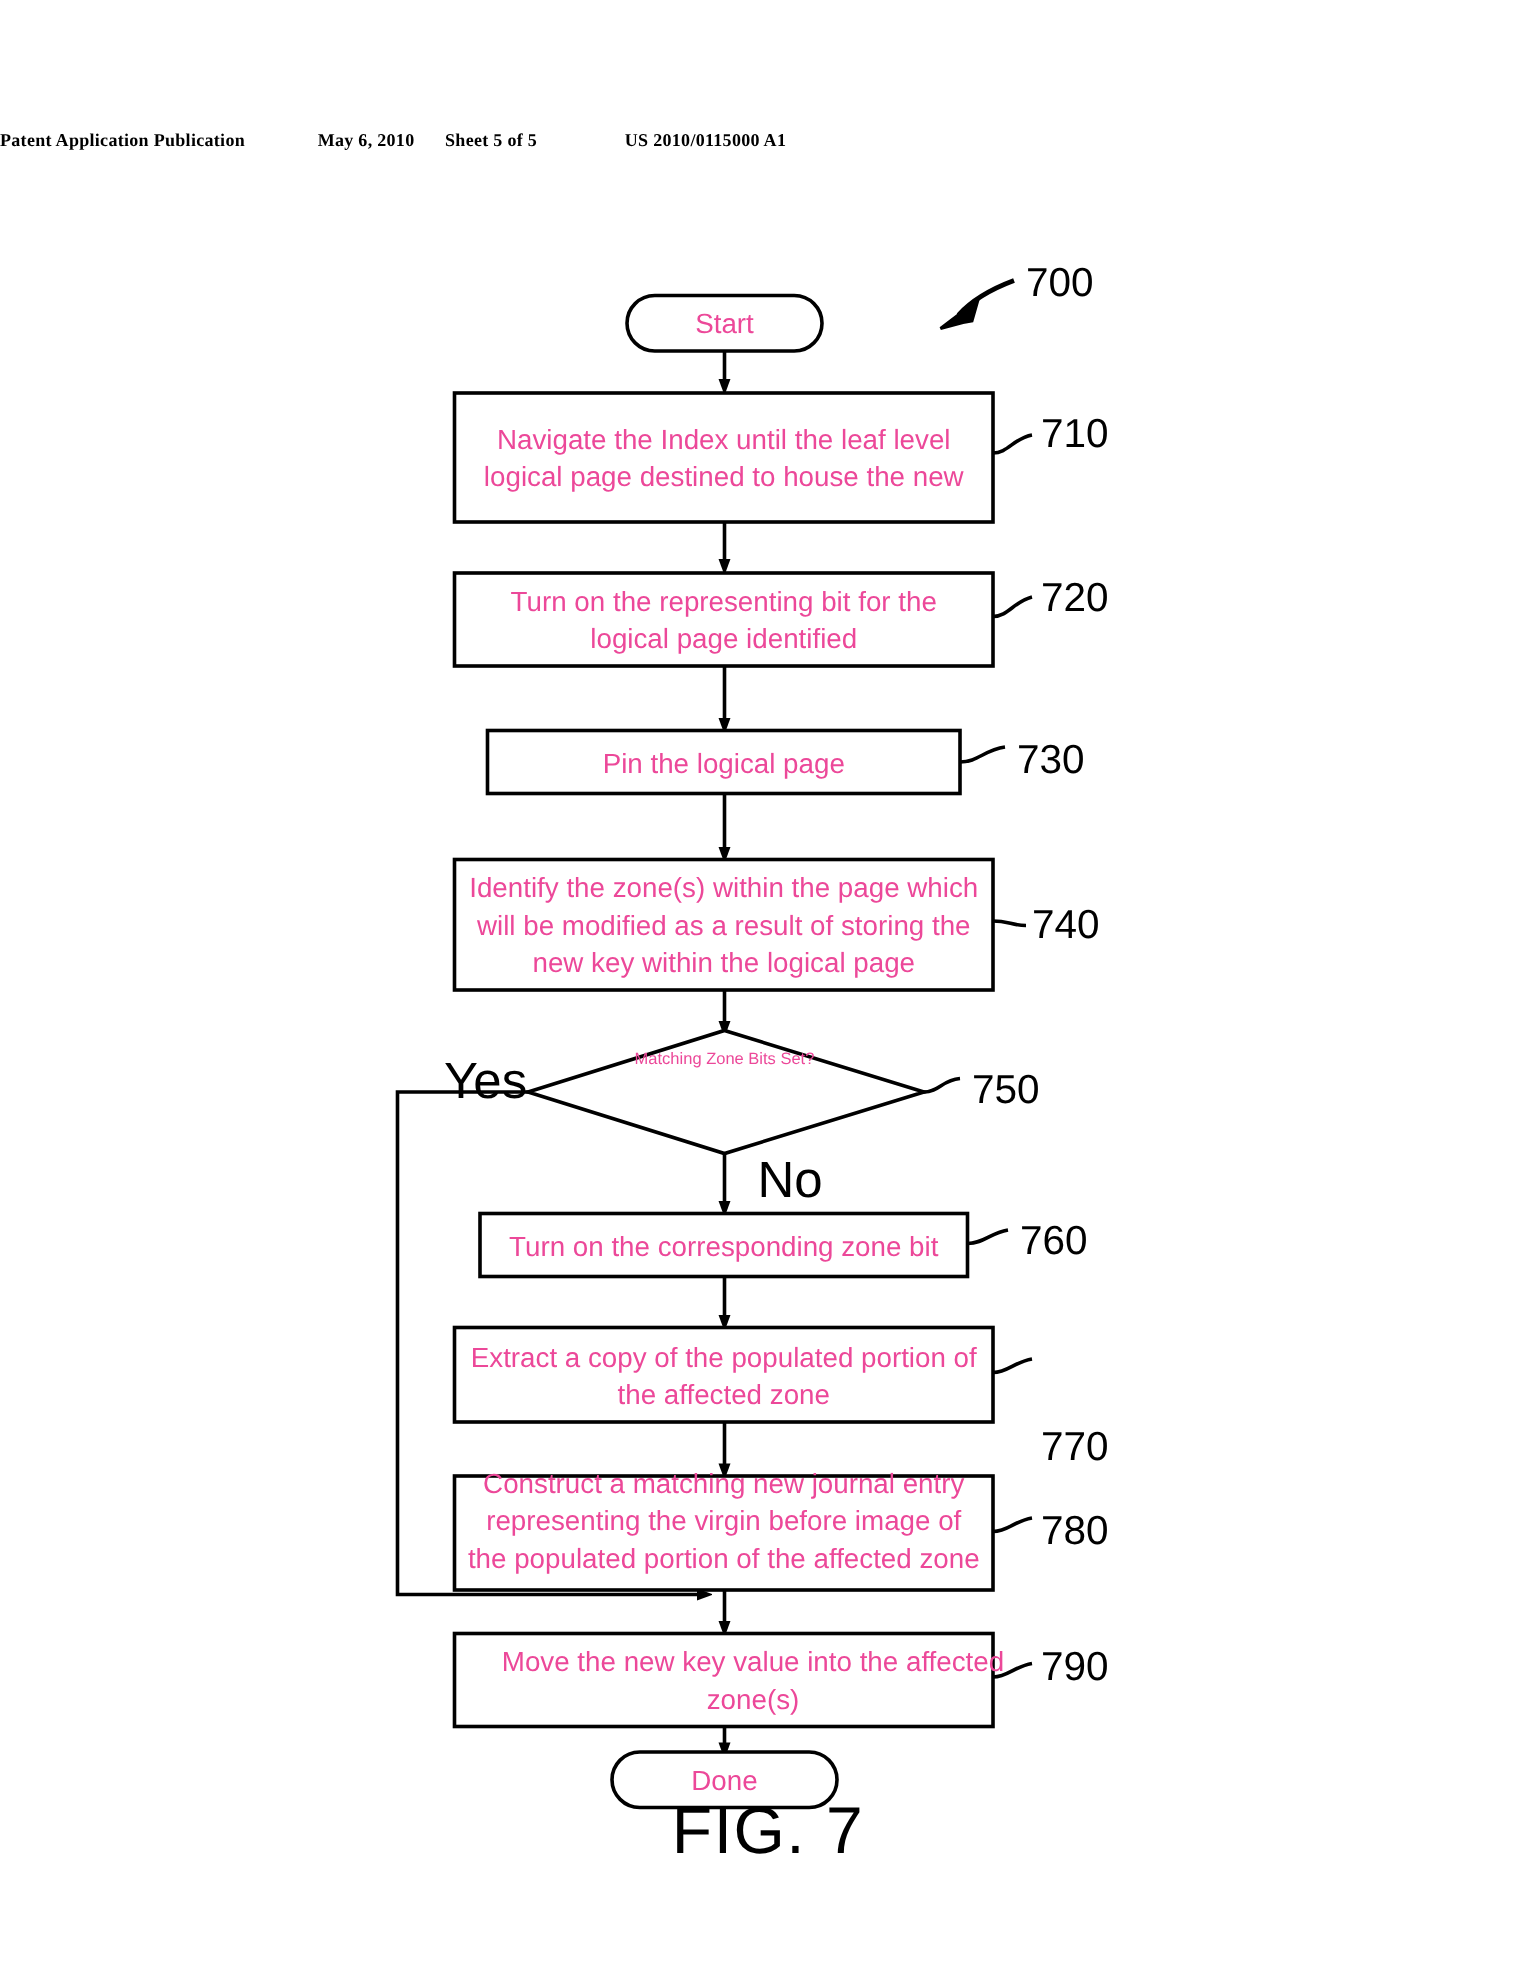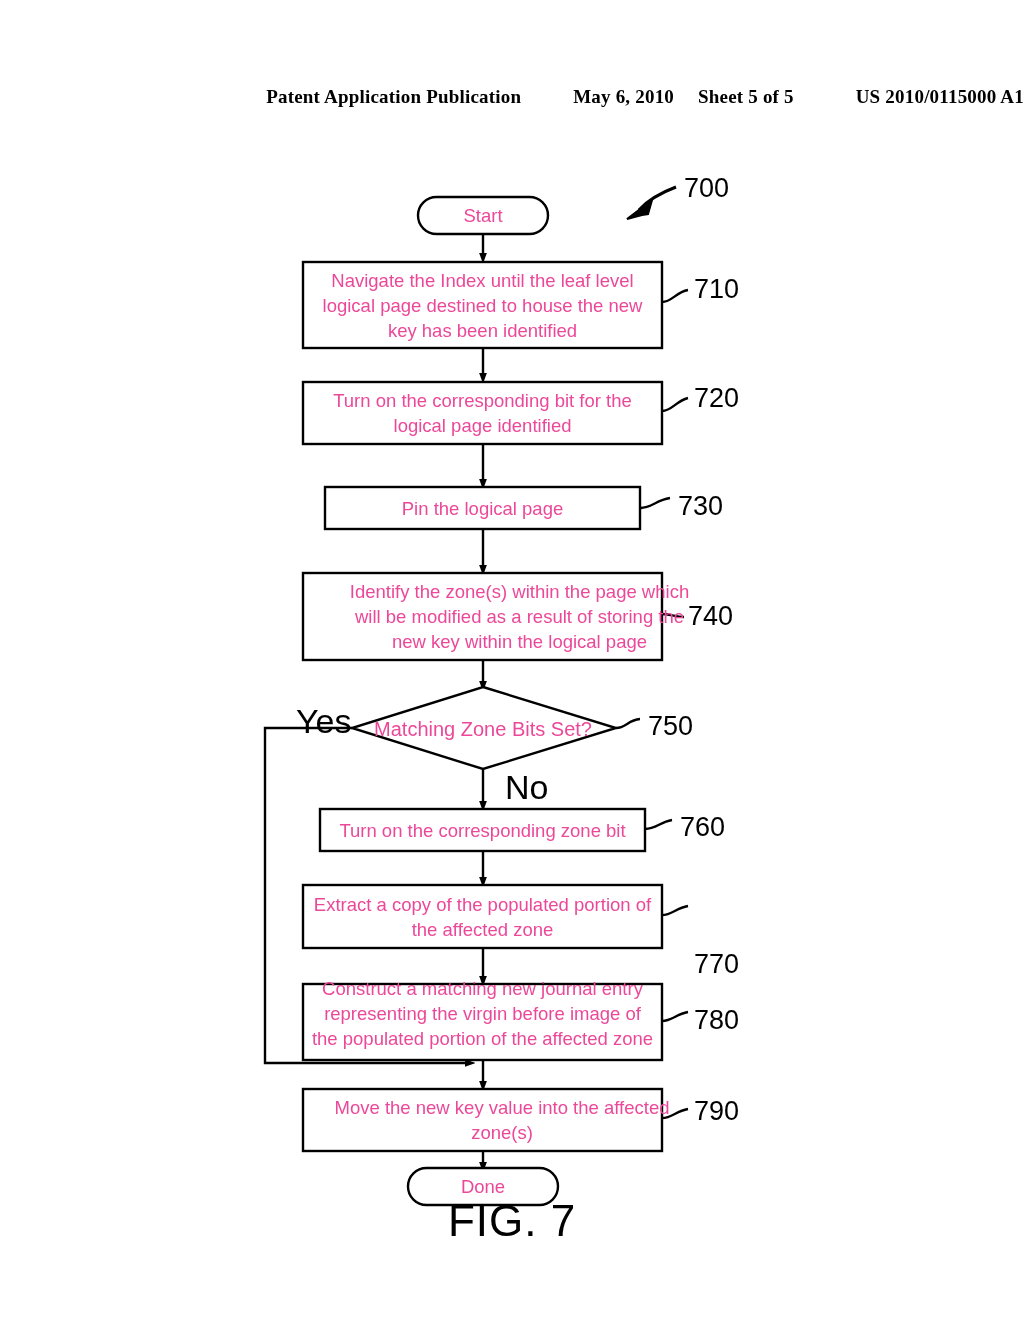--- a/index.html
+++ b/index.html
@@ -16,24 +16,24 @@
     color: #000000;
     overflow: hidden;
   }
 
   
   #patent-header {
     position: absolute;
     top: 86px;
     left: 0;
     width: 1024px;
-    text-align: right;
+    text-align: left;
     font-family: "Liberation Serif", serif;
     font-weight: bold;
-    font-size: 19px;
+    font-size: 12px;
     letter-spacing: 0.2px;
     white-space: nowrap;
   }
   #patent-header .hdr-seg { display: inline-block; vertical-align: baseline; }
   #patent-header .gap-lg { display: inline-block; width: 42px; }
   #patent-header .gap-md { display: inline-block; width: 14px; }
   #patent-header .gap-xl { display: inline-block; width: 52px; }
 
   
   #figure-canvas {
@@ -179,44 +179,43 @@
   </svg>
 
   <div class="node-text" style="left:418px; top:197px; width:130px; height:37px;">
     <span>Start</span>
   </div>
 
   <div class="node-text" style="left:303px; top:262px; width:359px; height:86px;">
     <div style="width:100%;">
       <span>Navigate the Index until the leaf level</span>
       <span>logical page destined to house the new</span>
-      <span>key has been identified</span>
     </div>
   </div>
 
   <div class="node-text" style="left:303px; top:382px; width:359px; height:62px;">
     <div style="width:100%;">
-      <span>Turn on the corresponding bit for the</span>
+      <span>Turn on the representing bit for the</span>
       <span>logical page identified</span>
     </div>
   </div>
 
   <div class="node-text" style="left:325px; top:487px; width:315px; height:42px;">
     <span>Pin the logical page</span>
   </div>
 
-  <div class="node-text" style="left:303px; top:573px; width:359px; height:87px;padding-left:37px;">
+  <div class="node-text" style="left:303px; top:573px; width:359px; height:87px;">
     <div style="width:100%;">
       <span>Identify the zone(s) within the page which</span>
       <span>will be modified as a result of storing the</span>
       <span>new key within the logical page</span>
     </div>
   </div>
 
-  <div class="node-text" style="left:360px; top:706px; width:246px; height:36px; font-size:20px;align-items:flex-end;">
+  <div class="node-text" style="left:360px; top:688px; width:246px; height:36px; font-size:11px;">
     <span>Matching Zone Bits Set?</span>
   </div>
 
   <div class="node-text" style="left:320px; top:809px; width:325px; height:42px;">
     <span>Turn on the corresponding zone bit</span>
   </div>
 
   <div class="node-text" style="left:303px; top:885px; width:359px; height:63px;">
     <div style="width:100%;">
       <span>Extract a copy of the populated portion of</span>

